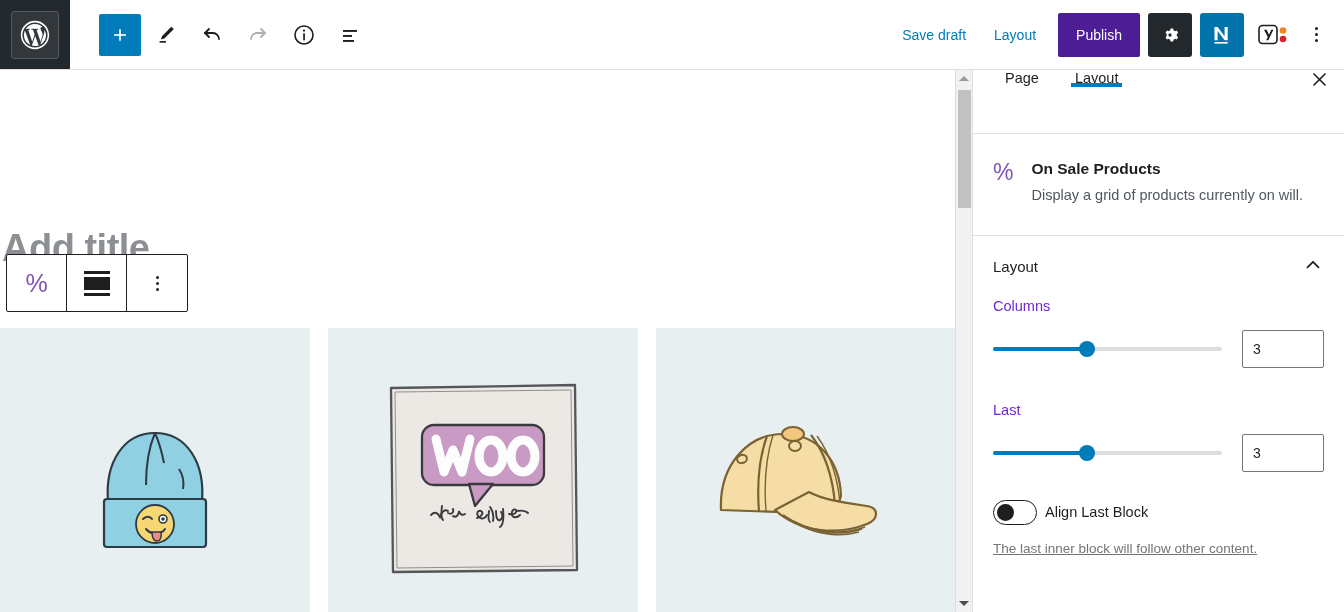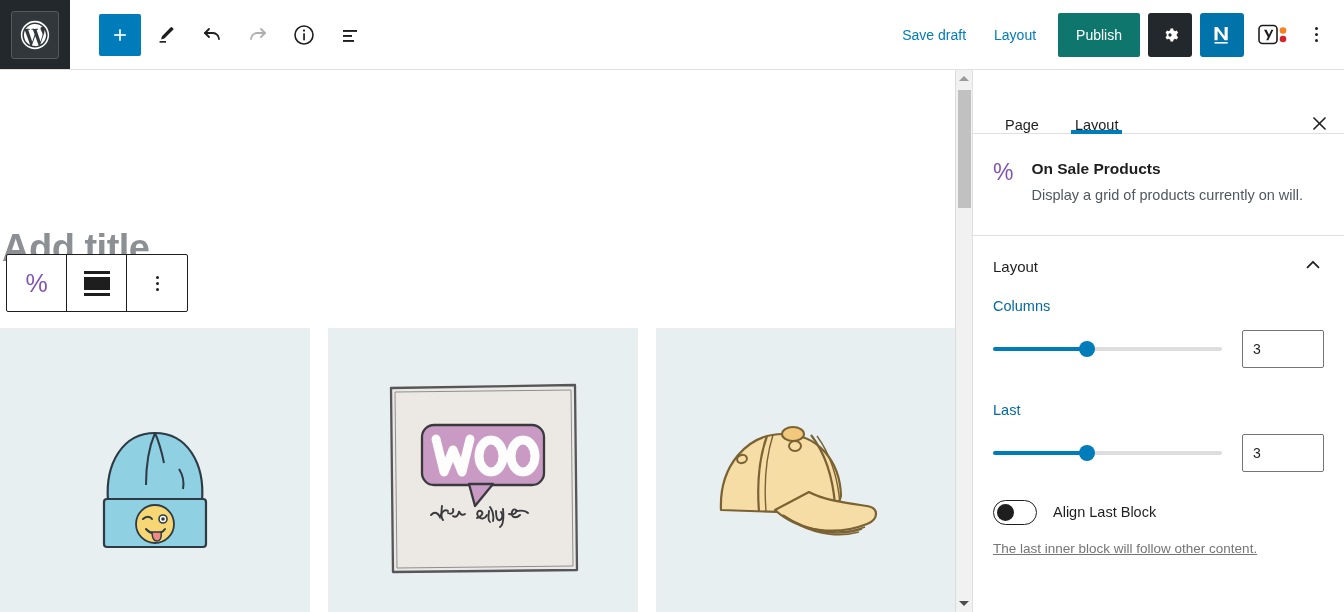--- a/index.html
+++ b/index.html
@@ -51,21 +51,21 @@
   .tb-spacer { flex: 1; }
 
   .tb-right { display: flex; align-items: center; gap: 0; padding-right: 10px; }
   .link-btn {
     color: #007cba; font-size: 14px; padding: 8px 14px;
     cursor: pointer; background: none; border: none;
     font-family: "Liberation Sans", sans-serif;
     white-space: nowrap;
   }
   .publish-btn {
-    background: #0f766e; color: #fff; font-size: 14px;
+    background: #4c1d95; color: #fff; font-size: 14px;
     padding: 0 18px; height: 44px; line-height: 44px;
     border-radius: 2px; border: none; cursor: pointer; margin-left: 8px;
     font-family: "Liberation Sans", sans-serif;
   }
   .square-btn {
     width: 44px; height: 44px; margin-left: 8px;
     display: flex; align-items: center; justify-content: center;
     border-radius: 3px; cursor: pointer;
   }
   .square-btn.dark { background: #23282d; }
@@ -159,21 +159,21 @@
 
   
   .sidebar {
     width: 372px; min-width: 372px;
     background: #fff;
     border-left: 1px solid #e0e0e0;
     display: flex; flex-direction: column;
     overflow: hidden;
   }
   .sb-tabs {
-    height: 64px; display: flex; align-items: flex-end;
+    height: 64px; display: flex; align-items: flex-start;
     border-bottom: 1px solid #e0e0e0; position: relative;
     padding-left: 14px;
   }
   .sb-tab {
     display: flex; align-items: center; padding: 0 18px;
     font-size: 14.5px; color: #1e1e1e; cursor: pointer;
     position: relative; background: none; border: none;
     font-family: "Liberation Sans", sans-serif;
   }
   .sb-tab.active::after {
@@ -198,35 +198,35 @@
   .bi-desc { font-size: 14.5px; color: #50575e; line-height: 1.5; }
 
   .panel-head {
     height: 62px; display: flex; align-items: center;
     padding: 0 20px; cursor: pointer;
   }
   .panel-head h2 { font-size: 15px; font-weight: normal; color: #1e1e1e; }
   .chev { margin-left: auto; }
 
   .panel-body { padding: 0 20px 0 20px; }
-  .field-label { font-size: 14.5px; color: #0369a1; margin-bottom: 16px; }
+  .field-label { font-size: 14.5px; color: #6d28d9; margin-bottom: 16px; }
   .field-row { display: flex; align-items: center; gap: 20px; margin-bottom: 34px; }
   .slider { position: relative; flex: 1; height: 20px; display: flex; align-items: center; }
   .slider .track { position: absolute; left: 0; right: 0; height: 4px; background: #ddd; border-radius: 2px; }
   .slider .fill { position: absolute; left: 0; height: 4px; background: #007cba; border-radius: 2px; }
   .slider .thumb {
     position: absolute; width: 16px; height: 16px; border-radius: 50%;
     background: #007cba; transform: translateX(-50%); cursor: pointer;
   }
   .num-input {
     width: 82px; height: 38px; border: 1px solid #757575; border-radius: 2px;
     font-size: 14px; padding: 0 10px; color: #1e1e1e; background: #fff;
     font-family: "Liberation Sans", sans-serif;
   }
-  .toggle-row { display: flex; align-items: center; gap: 16px; padding: 0 20px; margin-top: -6px; }
+  .toggle-row { display: flex; align-items: center; gap: 8px; padding: 0 20px; margin-top: -6px; }
   .toggle {
     width: 44px; height: 25px; border-radius: 13px;
     border: 1.5px solid #1e1e1e; background: #fff;
     display: flex; align-items: center; padding: 0 3px; cursor: pointer;
   }
   .toggle .knob { width: 17px; height: 17px; border-radius: 50%; background: #1e1e1e; }
   .toggle-label { font-size: 14.5px; color: #1e1e1e; }
   .help-text { padding: 14px 20px 0 20px; font-size: 13.5px; color: #757575; line-height: 1.5; text-decoration: underline; }
 </style>
 </head>

